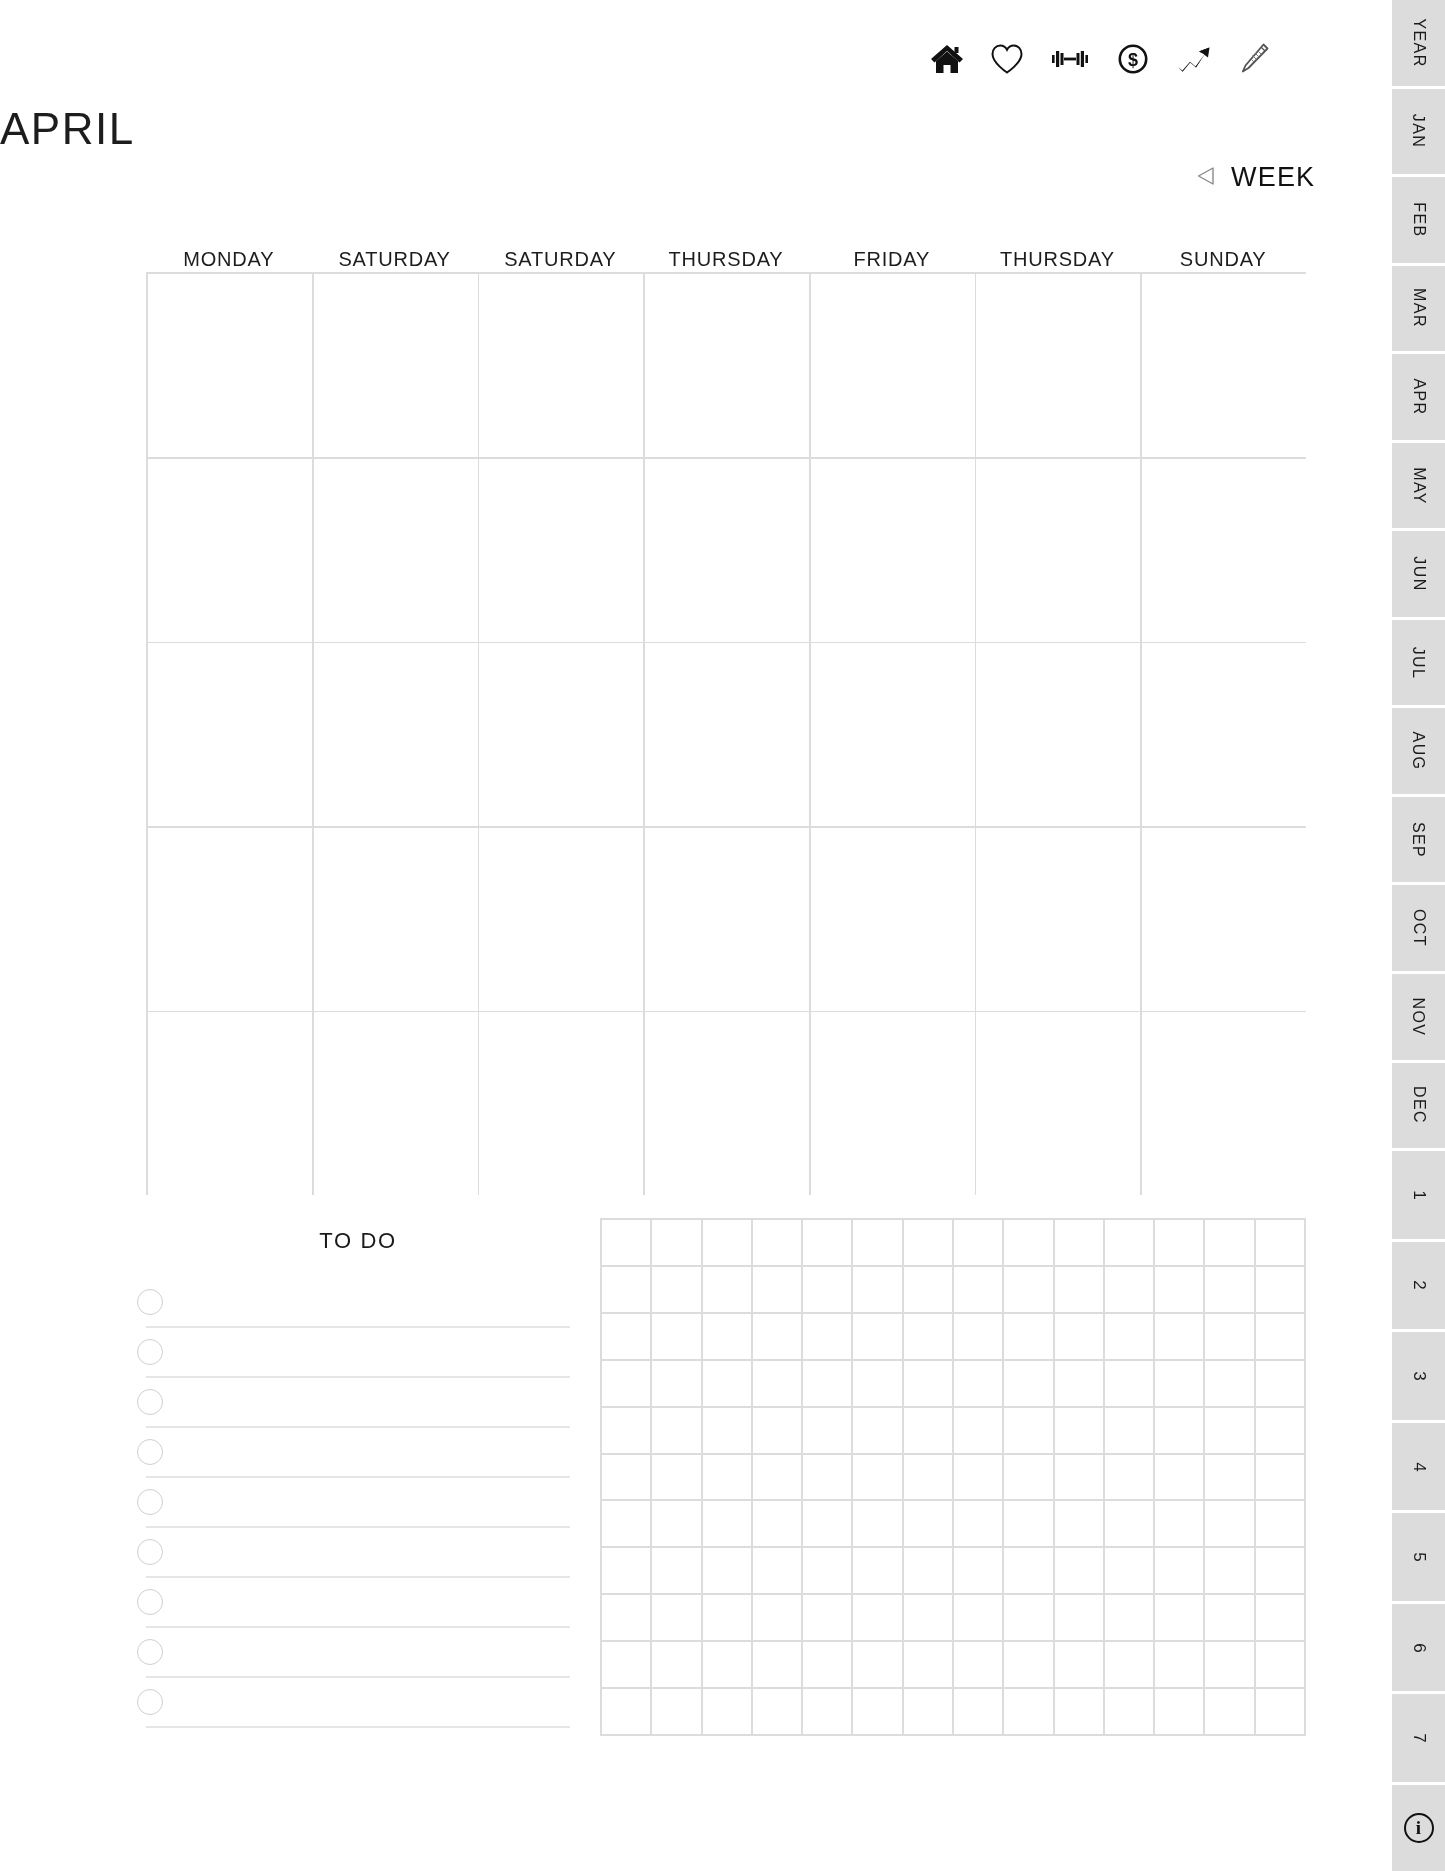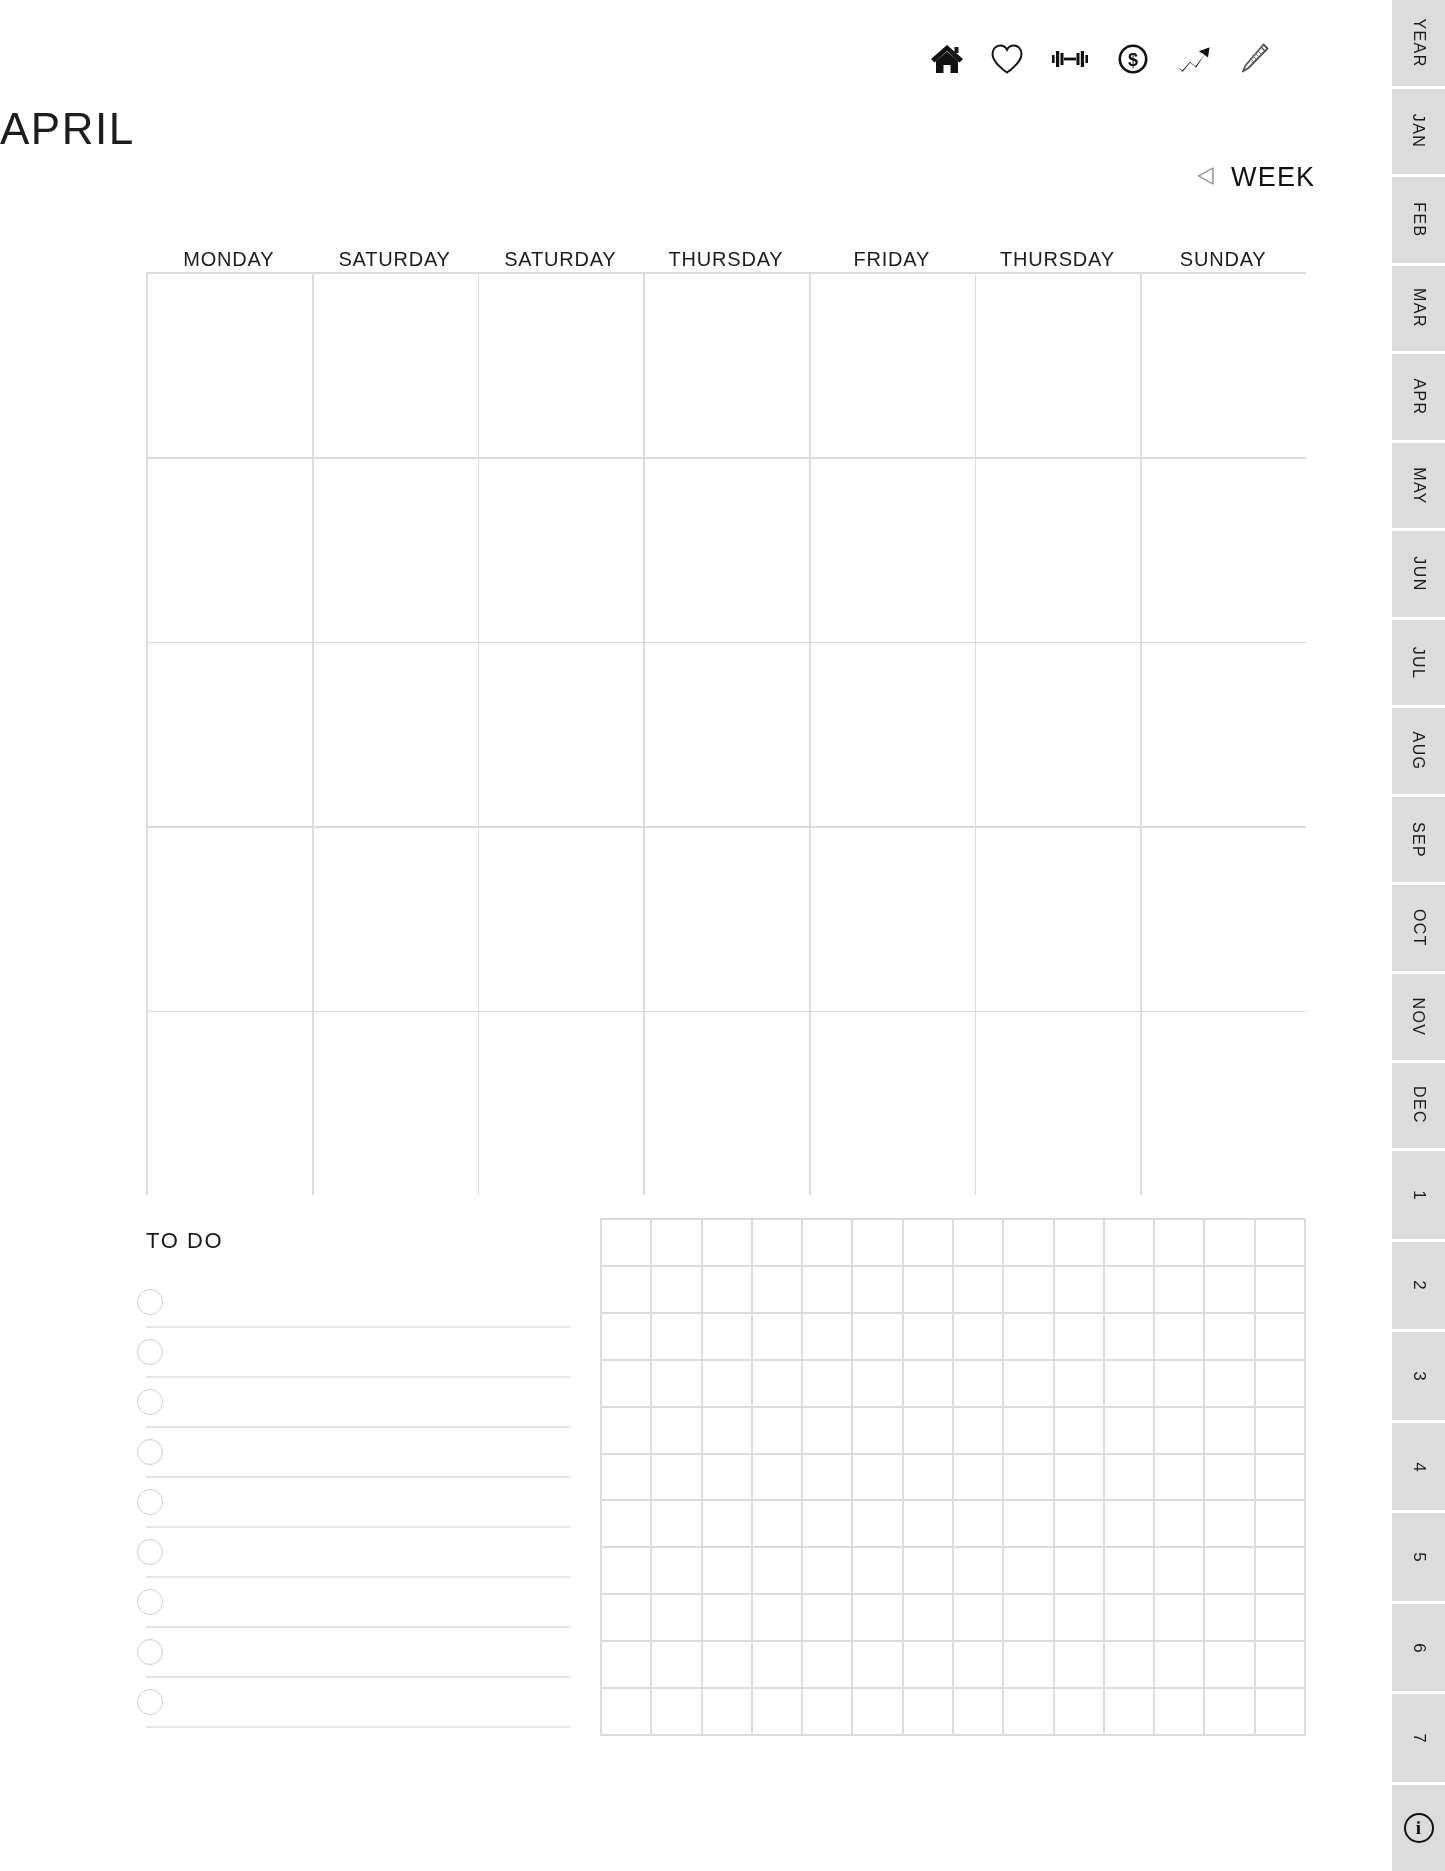--- a/index.html
+++ b/index.html
@@ -93,20 +93,21 @@
     border-top:2px solid #dcdcdc;
     border-left:2px solid #dcdcdc;
     background:#dcdcdc;
     gap:1.5px;
   }
   .calcell { background:#ffffff; }
 
   
   .todo-title {
     position:absolute; top:1228px; left:146px; width:424px;
+    text-align:center;
     font-size:22px; letter-spacing:1.6px; color:#1a1a1a;
   }
   .todolist {
     position:absolute; top:1278px; left:146px;
     width:424px;
   }
   .todo-row {
     position:relative;
     height:50px;
     border-bottom:2px solid #e6e6e6;

